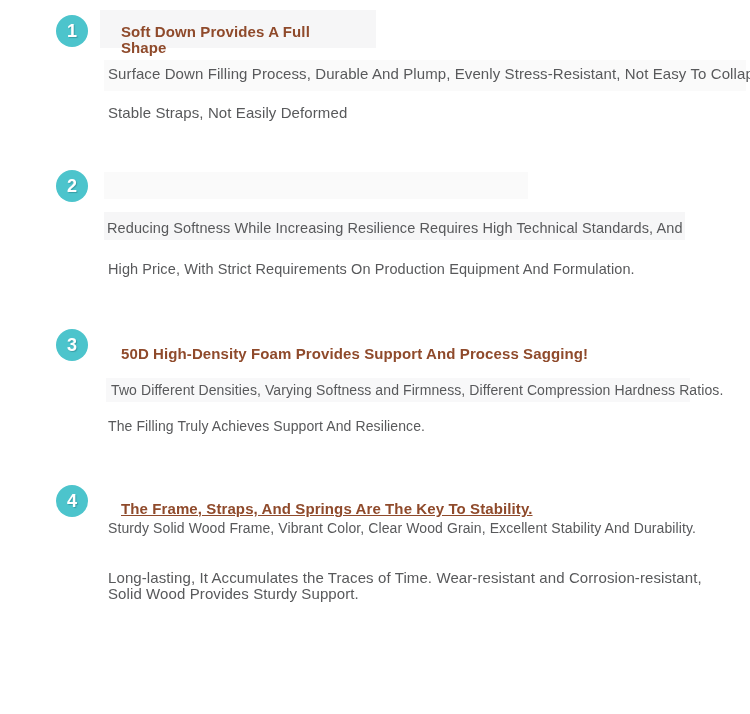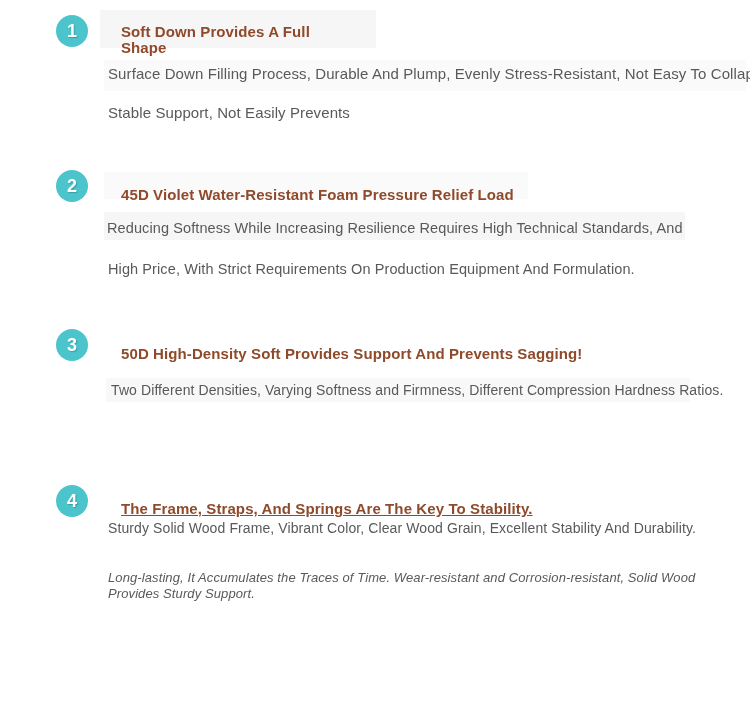--- a/index.html
+++ b/index.html
@@ -67,45 +67,45 @@
     white-space: nowrap;
     z-index: 2;
   }
   .s1b1 { top: 65px;  font-size: 15px; }
   .s1b2 { top: 104px; font-size: 15px; }
   .s2b1 { top: 220px; font-size: 14.5px; left: 107px; }
   .s2b2 { top: 261px; font-size: 14.5px; }
   .s3b1 { top: 382px; font-size: 14px; left: 111px; }
   .s3b2 { top: 418px; font-size: 14px; }
   .s4b1 { top: 520px; font-size: 14px; }
-  .s4b2 { top: 570px; font-size: 13px; width: 600px; white-space: normal; line-height: 16px; font-style: italic; }
+  .s4b2 { top: 570px; font-size: 15px; width: 600px; white-space: normal; line-height: 16px; }
 </style>
 </head>
 <body>
 
 <div class="page">
 
   <div class="band band-h1"></div>
   <div class="band band-s1b1"></div>
   <div class="band band-s2h"></div>
   <div class="band band-s2b1"></div>
   <div class="band band-s3b1"></div>
 
   <div class="num-circle c1">1</div>
   <p class="heading h1">Soft Down Provides A Full Shape</p>
   <p class="body-text s1b1">Surface Down Filling Process, Durable And Plump, Evenly Stress-Resistant, Not Easy To Collapse</p>
-  <p class="body-text s1b2">Stable Support, Not Easily Prevents</p>
+  <p class="body-text s1b2">Stable Straps, Not Easily Deformed</p>
 
   <div class="num-circle c2">2</div>
-  <p class="heading h2">45D Violet Water-Resistant Foam Pressure Relief Load</p>
   <p class="body-text s2b2">High Price, With Strict Requirements On Production Equipment And Formulation.</p>
   <p class="body-text s2b1">Reducing Softness While Increasing Resilience Requires High Technical Standards, And</p>
 
   <div class="num-circle c3">3</div>
-  <p class="heading h3">50D High-Density Soft Provides Support And Prevents Sagging!</p>
+  <p class="heading h3">50D High-Density Foam Provides Support And Process Sagging!</p>
   <p class="body-text s3b1">Two Different Densities, Varying Softness and Firmness, Different Compression Hardness Ratios.</p>
+  <p class="body-text s3b2">The Filling Truly Achieves Support And Resilience.</p>
 
   <div class="num-circle c4">4</div>
   <p class="heading h4">The Frame, Straps, And Springs Are The Key To Stability.</p>
   <p class="body-text s4b1">Sturdy Solid Wood Frame, Vibrant Color, Clear Wood Grain, Excellent Stability And Durability.</p>
   <p class="body-text s4b2">Long-lasting, It Accumulates the Traces of Time. Wear-resistant and Corrosion-resistant, Solid Wood Provides Sturdy Support.</p>
 
 </div>
 
 </body></html>

